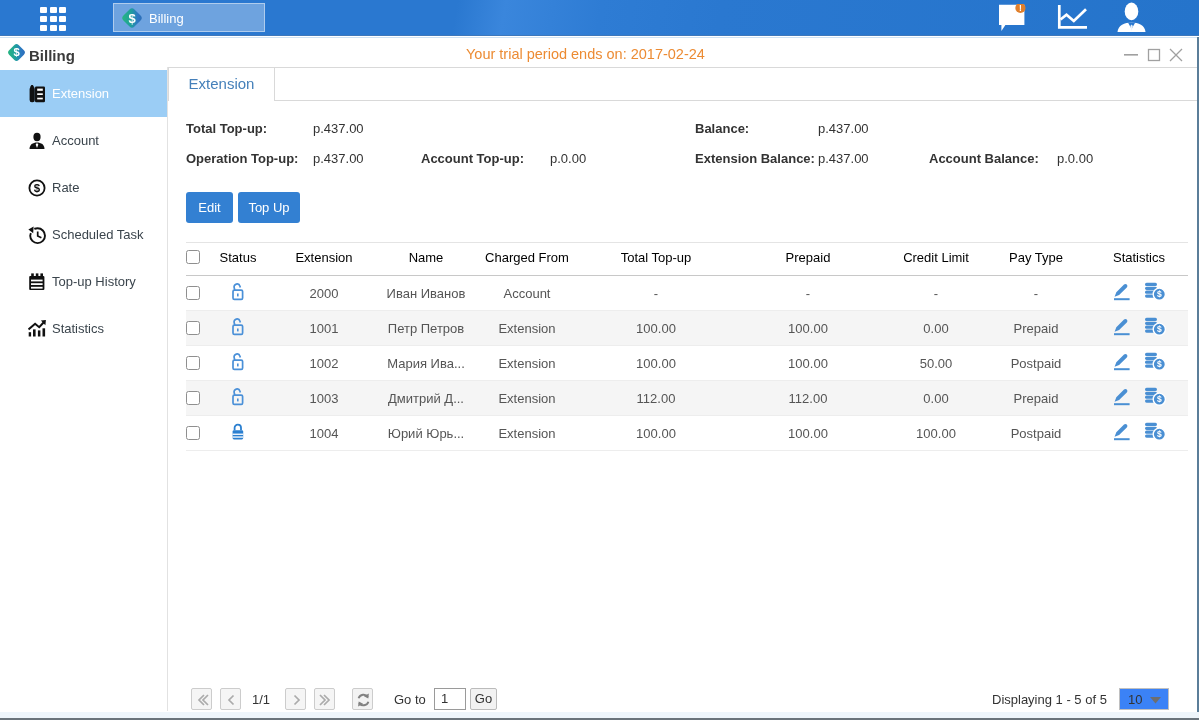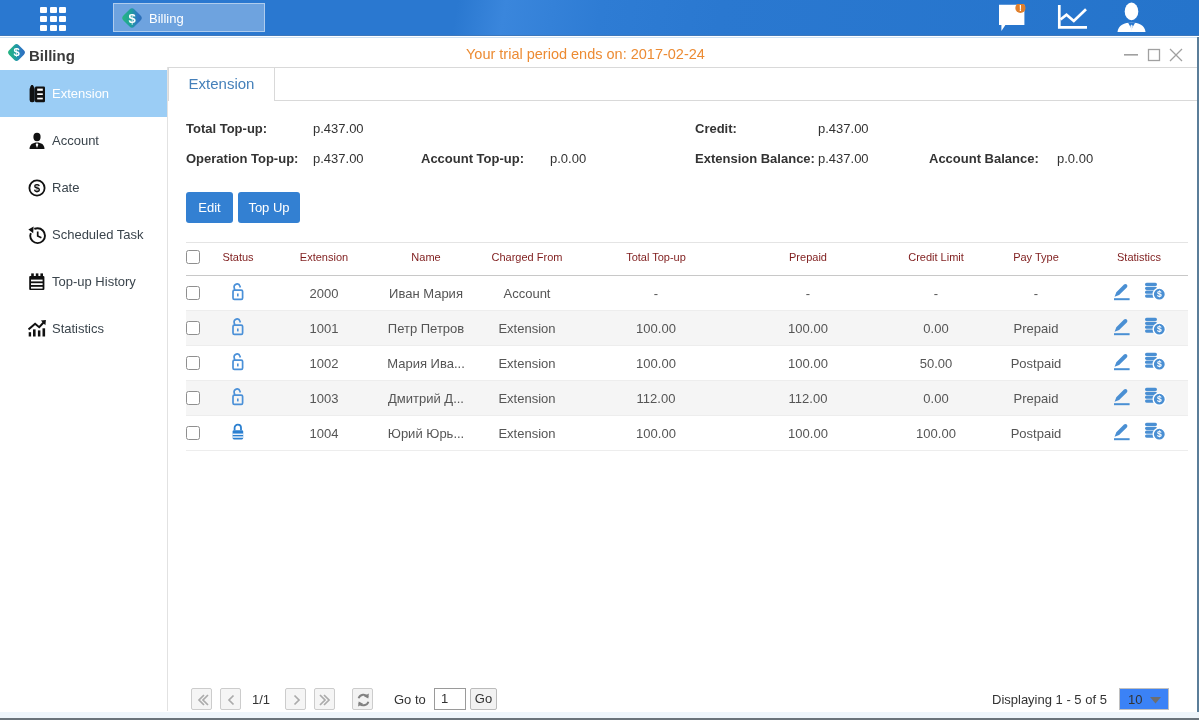--- a/index.html
+++ b/index.html
@@ -46,21 +46,21 @@
 .lab { position:absolute; font-size:13px; font-weight:bold; color:#333; }
 .val { position:absolute; font-size:13px; color:#333; }
 
 .btn { position:absolute; top:125px; height:31px; background:#3380d2; color:#fff;
   font-size:13px; text-align:center; line-height:31px; border-radius:3px; }
 
 
 .thead { position:absolute; left:19px; top:175px; width:1002px; height:34px;
   border-top:1px solid #e4e4e4; border-bottom:1px solid #c8c8c8; }
 .thead .hc { position:absolute; top:-2px; height:33px; line-height:33px; text-align:center;
-  font-size:11px; color:#7f1d1d; }
+  font-size:13px; color:#000000; }
 .trow { position:absolute; left:19px; width:1002px; height:35px; border-bottom:1px solid #ededed; }
 .trow.alt { background:#f5f5f5; }
 .trow .c { position:absolute; top:1px; height:34px; line-height:34px; text-align:center;
   font-size:13px; color:#555; }
 .cb { position:absolute; left:0px; top:10px; width:14px; height:14px; border:1px solid #8f8f8f;
   border-radius:2.5px; background:#fff; }
 
 
 .pgbtn { position:absolute; width:21px; height:22px; background:#f5f5f5; border:1px solid #ccc;
   border-radius:2px; }
@@ -199,21 +199,21 @@
     </div>
   </div>
 
 <div class="main">
   <div class="tabtopline"></div>
   <div class="tabline"></div>
   <div class="tab">Extension</div>
 
   <div class="lab" style="left:19px; top:54px;">Total Top-up:</div>
   <div class="val" style="left:146px;top:54px;">p.437.00</div>
-  <div class="lab" style="left:528px;top:54px;">Credit:</div>
+  <div class="lab" style="left:528px;top:54px;">Balance:</div>
   <div class="val" style="left:651px;top:54px;">p.437.00</div>
 
   <div class="lab" style="left:19px; top:84px;">Operation Top-up:</div>
   <div class="val" style="left:146px;top:84px;">p.437.00</div>
   <div class="lab" style="left:254px;top:84px;">Account Top-up:</div>
   <div class="val" style="left:383px;top:84px;">p.0.00</div>
   <div class="lab" style="left:528px;top:84px;">Extension Balance:</div>
   <div class="val" style="left:651px;top:84px;">p.437.00</div>
   <div class="lab" style="left:762px;top:84px;">Account Balance:</div>
   <div class="val" style="left:890px;top:84px;">p.0.00</div>
@@ -235,21 +235,21 @@
     </div>
   <div id="tbody">
       <div class="trow" style="top:209px">
         <div class="cb" style="top:10px"></div>
         <div class="c" style="left:26px;width:52px"><span style="position:relative;top:3px"><svg width="18" height="19" viewBox="0 0 18 19">
               <path d="M5.8 8 V5.7 a3 3 0 0 1 6 0 V7.1" fill="none" stroke="#4a90d8" stroke-width="1.7" transform="rotate(-16 5.8 8)"></path>
               <rect x="4" y="8.2" width="9.6" height="9.2" rx="1.4" fill="none" stroke="#4a90d8" stroke-width="1.7"></rect>
               <rect x="8" y="11.5" width="1.6" height="2.9" fill="#4a90d8"></rect>
             </svg></span></div>
         <div class="c" style="left:78px;width:120px">2000</div>
-        <div class="c" style="left:198px;width:84px">Иван Мария</div>
+        <div class="c" style="left:198px;width:84px">Иван Иванов</div>
         <div class="c" style="left:282px;width:118px">Account</div>
         <div class="c" style="left:400px;width:140px">-</div>
         <div class="c" style="left:540px;width:164px">-</div>
         <div class="c" style="left:704px;width:92px">-</div>
         <div class="c" style="left:796px;width:108px">-</div>
         <div class="c" style="left:904px;width:98px"><span style="position:relative;top:3px;margin-right:13px"><svg width="19" height="19" viewBox="0 0 19 19">
               <path d="M2.6 14.8 L4.3 10.3 L12 2.6 Q13.4 1.2 14.8 2.6 Q16.2 4 14.8 5.4 L7.1 13.1 z" fill="#4a8fd3"></path>
               <rect x="2" y="16.2" width="15.6" height="2" fill="#4a8fd3"></rect>
             </svg></span><span style="position:relative;top:3px"><svg width="22" height="19" viewBox="0 0 22 19">
               <g fill="#4a8fd3">

